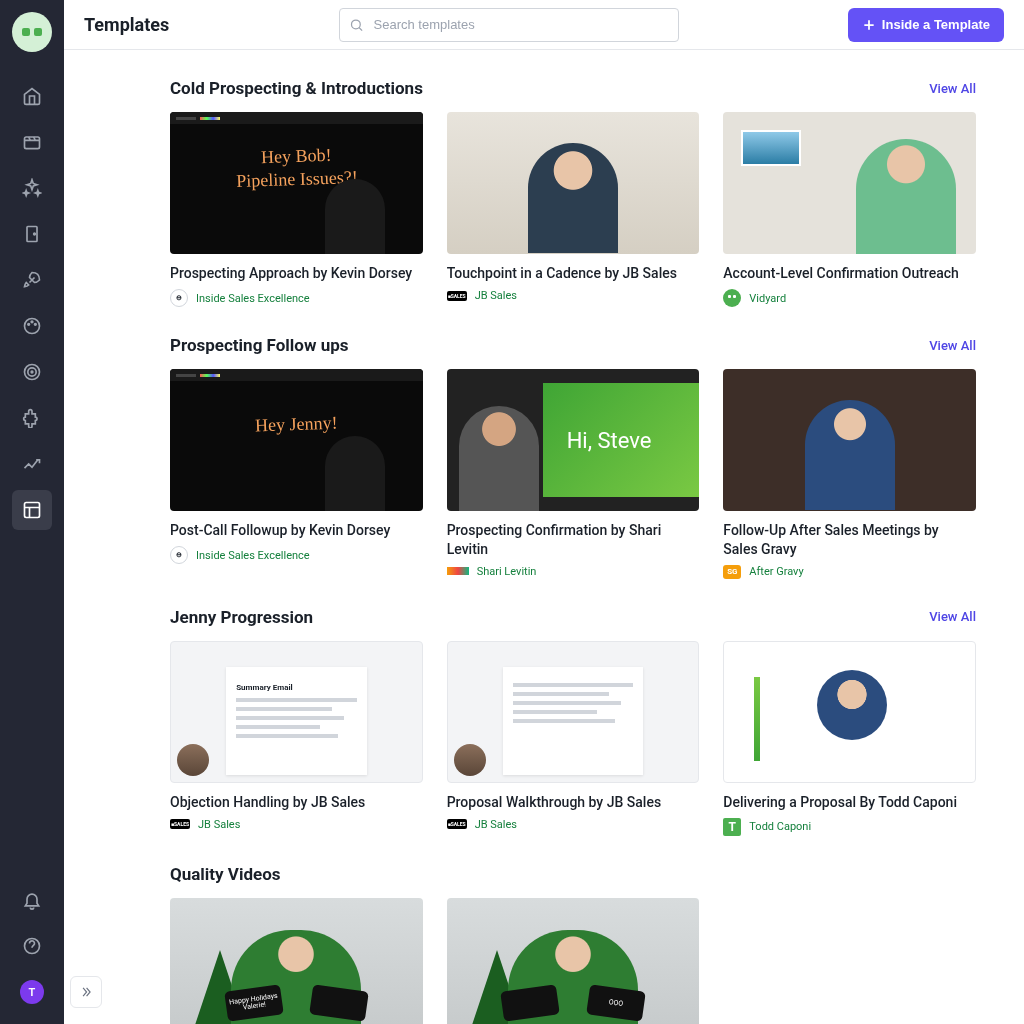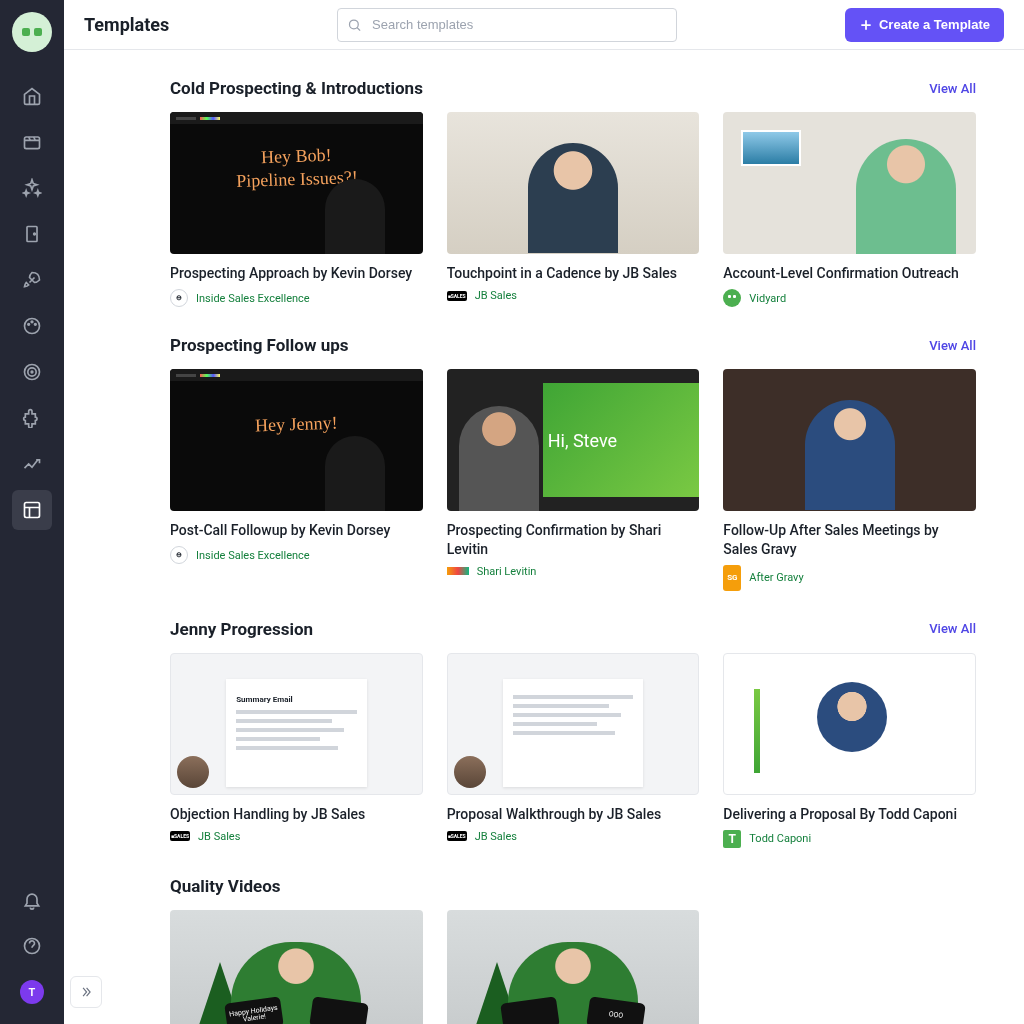--- a/index.html
+++ b/index.html
@@ -51,21 +51,21 @@
 .thumb-black .scribble { font-family: cursive; color: #F5A25D; text-align: center; font-size: 18px; line-height:1.3; transform: rotate(-2deg); margin-top:-30px; }
 .thumb-topbar { position:absolute; top:0; left:0; right:0; height:12px; background:#1a1a1a; display:flex; align-items:center; padding:0 6px; gap:4px;}
 .thumb-topbar span { height:3px; width:20px; }
 .presenter { position:absolute; bottom:0; right:15%; width:60px; height:75px; background:#1a1a1a; border-radius:30px 30px 0 0; }
 .thumb-office { background: linear-gradient(#E8E4DC, #D5CFC3); }
 .thumb-office .person { width:90px; height:110px; background: radial-gradient(circle at 50% 25%, #E8C5A8 0 20%, transparent 21%), #2C3E50; border-radius: 45px 45px 0 0; margin-top:30px;}
 .thumb-wall { background: #E5E2DB; position:relative; }
 .thumb-wall .pic { position:absolute; top:18px; left:18px; width:60px; height:36px; background:linear-gradient(#8FC9E8,#2B7DA5); border:2px solid #fff;}
 .thumb-wall .person2 { position:absolute; right:8%; bottom:0; width:100px; height:115px; background: radial-gradient(circle at 50% 22%, #E8C5A8 0 18%, transparent 19%), #6DBE8F; border-radius: 50px 50px 0 0;}
 .thumb-green { background:#222; }
-.thumb-green .screen { position:absolute; right:0; top:10%; bottom:10%; width:62%; background: linear-gradient(135deg,#3FA535,#7AC943); display:flex; align-items:center; padding-left:5px; color:#fff; font-size:18px; font-weight:400;}
+.thumb-green .screen { position:absolute; right:0; top:10%; bottom:10%; width:62%; background: linear-gradient(135deg,#3FA535,#7AC943); display:flex; align-items:center; padding-left:24px; color:#fff; font-size:22px; font-weight:400;}
 .thumb-green .person3 { position:absolute; left:5%; bottom:0; width:80px; height:105px; background: radial-gradient(circle at 50% 22%, #D4A582 0 18%, transparent 19%), #555; border-radius:40px 40px 0 0;}
 .thumb-brick { background: #3D2E28; }
 .thumb-brick .person4 { width:90px; height:110px; background: radial-gradient(circle at 50% 22%, #E8C5A8 0 16%, transparent 17%), #2B4C7E; border-radius:45px 45px 0 0; margin-top:30px;}
 .thumb-doc { background: #F3F4F6; border:1px solid #E5E7EB; }
 .thumb-doc .browser-bar { height:10%; background:#fff; border-bottom:1px solid #E5E7EB; }
 .thumb-doc .doc-page { position:absolute; top:18%; left:22%; right:22%; bottom:5%; background:#fff; box-shadow:0 1px 3px rgba(0,0,0,.1); padding:10px; }
 .thumb-doc .lines { height:4px; background:#D1D5DB; margin:5px 0; }
 .thumb-doc .bubble { position:absolute; left:6px; bottom:6px; width:32px; height:32px; border-radius:50%; background:linear-gradient(#8B6F5B,#5A4638); }
 .thumb-doc.proposal .bubble { left:auto; right:35%; top:20%; bottom:auto; width:70px; height:70px; background: radial-gradient(circle at 50% 35%, #E8C5A8 0 25%, #2B4C7E 26%);}
 .thumb-doc.proposal { background:#fff; }
@@ -74,21 +74,21 @@
 .thumb-holiday .tree { position:absolute; left:8%; bottom:0; width:0; height:0; border-left:30px solid transparent; border-right:30px solid transparent; border-bottom:90px solid #1B5E20; }
 .thumb-holiday .person5 { position:absolute; left:50%; transform:translateX(-50%); bottom:0; width:130px; height:110px; background: radial-gradient(circle at 50% 22%, #E8C5A8 0 16%, transparent 17%), #2E7D32; border-radius:60px 60px 0 0;}
 .thumb-holiday .phone { position:absolute; bottom:22px; width:56px; height:30px; background:#111; border-radius:5px; display:flex; align-items:center; justify-content:center; color:#fff; font-size:7px; text-align:center; line-height:1;}
 .thumb-holiday .phone.left { left:22%; transform:rotate(-8deg);}
 .thumb-holiday .phone.right { right:22%; transform:rotate(8deg);}
 
 
 .ai-circle { background:#fff; border:1px solid #D1D5DB; }
 .ai-black { background:#000; color:#fff; border-radius:2px; width:20px; height:10px; font-size:5px;}
 .ai-vid { background:#4CAF50; }
-.ai-orange { background:#F59E0B; color:#fff; border-radius:3px; width:18px; height:26px; font-size:8px;}
+.ai-orange { background:#F59E0B; color:#fff; border-radius:3px; width:18px; height:14px; font-size:8px;}
 .ai-shari { background:linear-gradient(90deg,#F59E0B,#EF4444,#10B981); height:8px; width:22px; border-radius:0;}
 .ai-t { background:#4CAF50; color:#fff; font-size:12px; border-radius:2px;}
 
 svg { display:block; }
 </style>
 </head>
 <body>
 
 <div class="app">
 
@@ -190,21 +190,21 @@
               <circle cx="11" cy="11" r="7"></circle>
               <path d="M21 21l-5-5"></path>
             </svg>
         </span>
         <input class="search-input" placeholder="Search templates" style="">
       </div>
       <button class="create-btn">
         <svg width="14" height="14" viewBox="0 0 24 24" fill="none" stroke="currentColor" stroke-width="3">
             <path d="M12 4v16M4 12h16"></path>
           </svg>
-        <span>Create a Template</span>
+        <span>Inside a Template</span>
       </button>
     </div>
 
     <div class="content" id="content-root">
   <div class="section">
     <div class="section-head">
       <div class="section-title">Cold Prospecting &amp; Introductions</div>
       <a class="view-all">View All</a>
     </div>
     <div class="cards">

